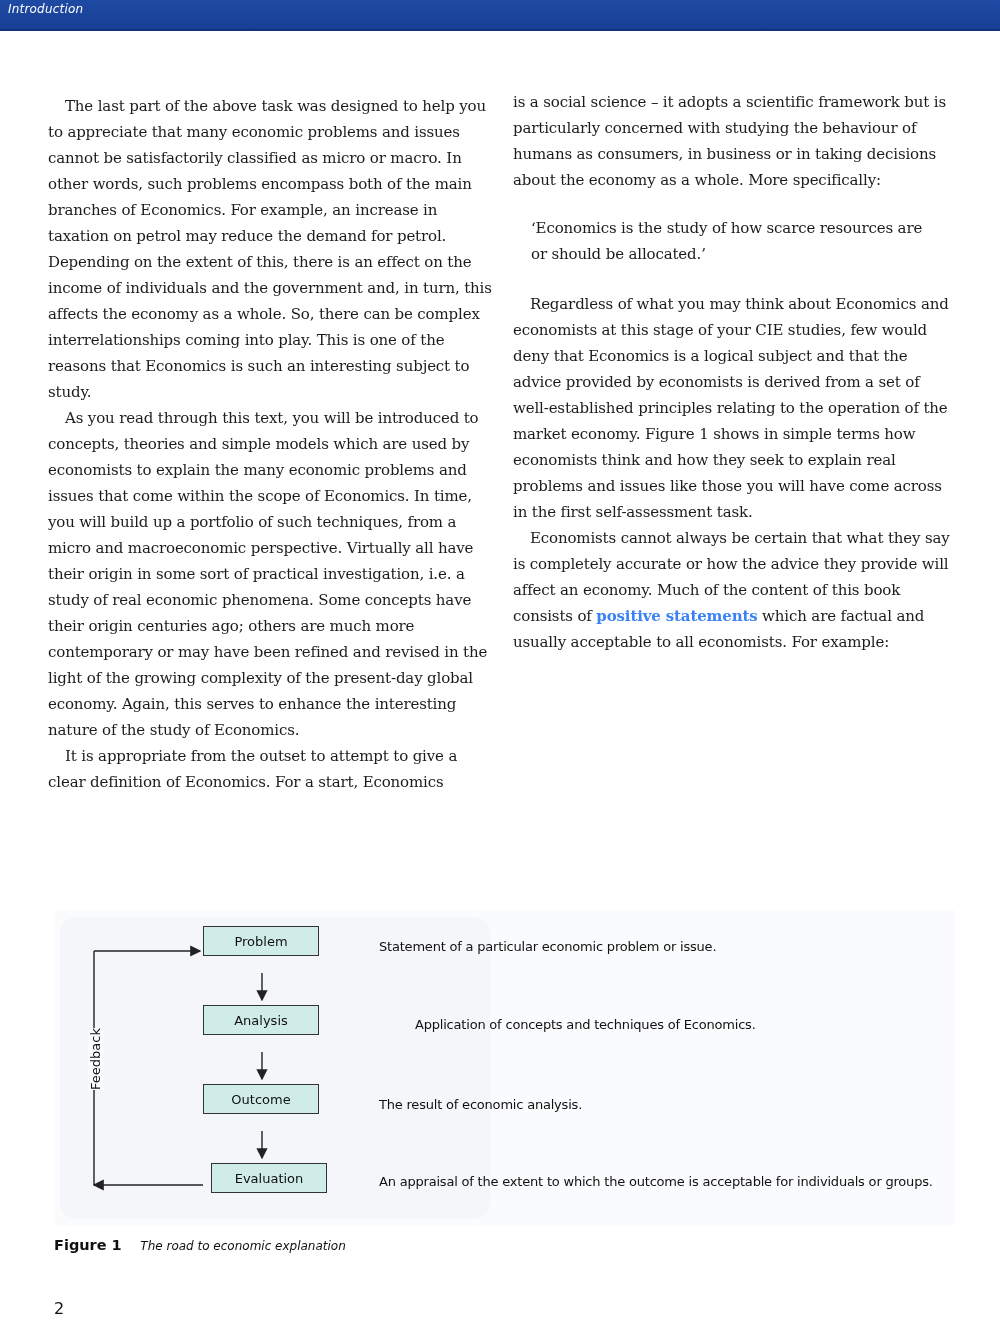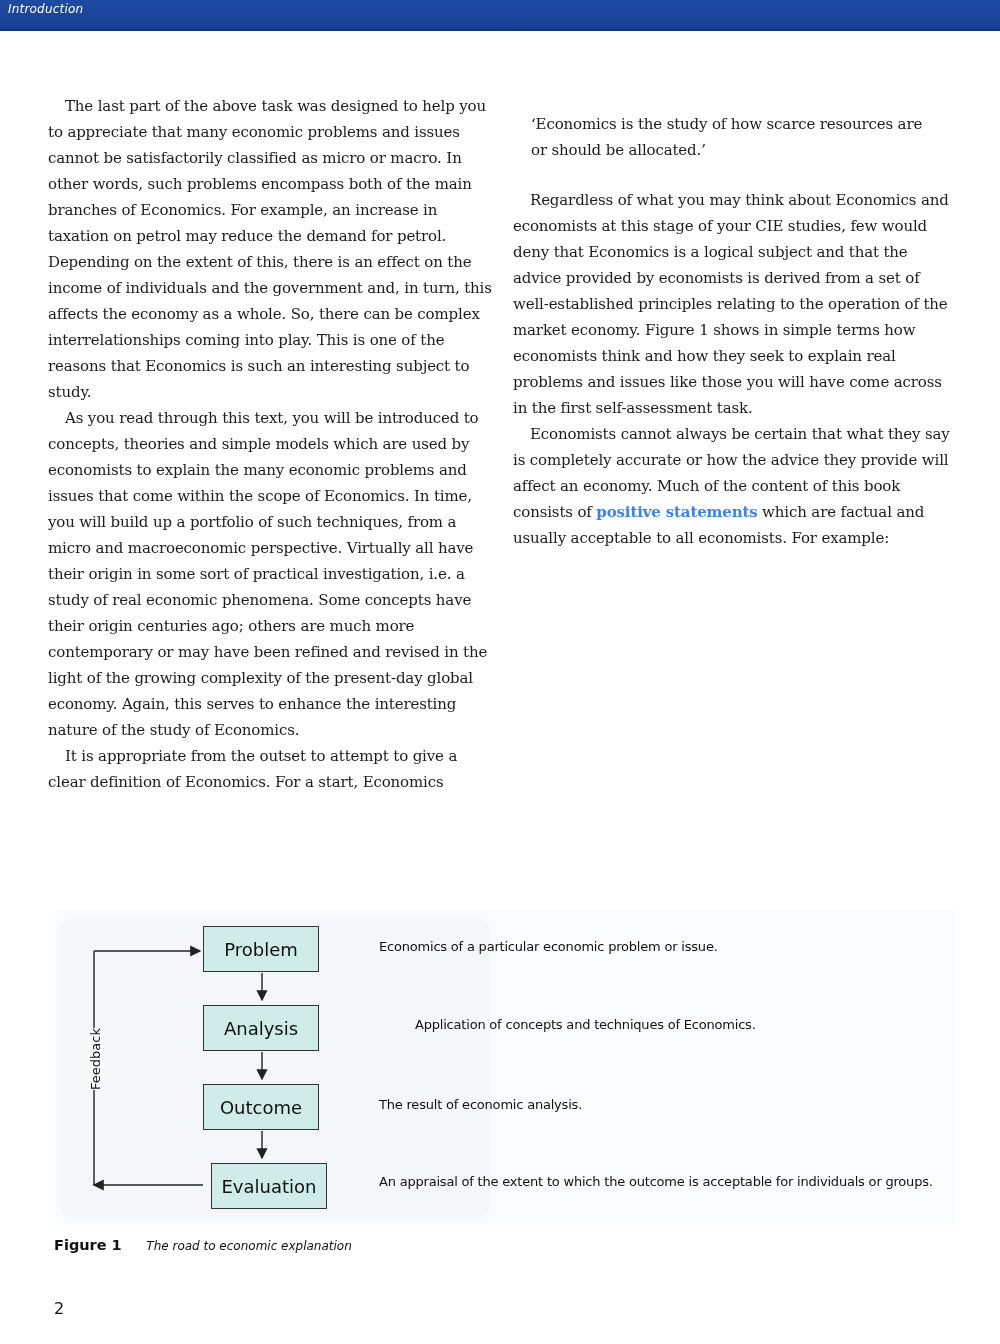--- a/index.html
+++ b/index.html
@@ -30,61 +30,62 @@
   .figure-area {
     position: absolute; left: 55px; top: 910px; width: 900px; height: 315px;
     background: #fafbfd;
   }
   .figure-shade {
     position: absolute; left: 60px; top: 918px; width: 430px; height: 300px;
     background: #f4f6fa; border-radius: 14px;
   }
   .fig-svg { position: absolute; left: 0; top: 0; }
   .box {
-    position: absolute; width: 116px; height: 46px; background: #cfece9;
+    position: absolute; width: 116px; height: 30px; background: #cfece9;
     border: 1.5px solid #333; box-sizing: border-box;
-    font-family: "DejaVu Sans", sans-serif; font-size: 18px; color: #111;
+    font-family: "DejaVu Sans", sans-serif; font-size: 13px; color: #111;
     display: flex; align-items: center; justify-content: center;
   }
   .desc {
     position: absolute; left: 379px;
     font-family: "DejaVu Sans", sans-serif; font-size: 13px; color: #111; white-space: nowrap;
     letter-spacing: -0.2px;
   }
   .feedback-label {
     position: absolute; left: 66px; top: 1052px; width: 60px; height: 16px;
     transform: rotate(-90deg); transform-origin: center center;
     font-family: "DejaVu Sans", sans-serif; font-size: 13px; color: #111; text-align: center;
     background: #fafbfd;
   }
   .caption {
     position: absolute; left: 54px; top: 1237px;
     font-family: "DejaVu Sans", sans-serif; font-size: 14.5px; color: #111;
   }
-  .caption-num { font-weight: bold; margin-right: 20px; }
+  .caption-num { font-weight: bold; margin-right: 14px; }
   .caption-text { font-style: italic; font-size: 12px; }
   .page-number {
     position: absolute; left: 54px; top: 1299px;
     font-family: "DejaVu Sans", sans-serif; font-size: 16px; color: #111;
   }
 </style>
 </head>
 <body>
 
 <div class="header-bar">
   <span class="header-title">Introduction</span>
 </div>
 
 <div class="col col-left">
   <p class="indent">The last part of the above task was designed to help you to appreciate that many economic problems and issues cannot be satisfactorily classified as micro or macro. In other words, such problems encompass both of the main branches of Economics. For example, an increase in taxation on petrol may reduce the demand for petrol. Depending on the extent of this, there is an effect on the income of individuals and the government and, in turn, this affects the economy as a whole. So, there can be complex interrelationships coming into play. This is one of the reasons that Economics is such an interesting subject to study.</p>
   <p class="indent">As you read through this text, you will be introduced to concepts, theories and simple models which are used by economists to explain the many economic problems and issues that come within the scope of Economics. In time, you will build up a portfolio of such techniques, from a micro and macroeconomic perspective. Virtually all have their origin in some sort of practical investigation, i.e. a study of real economic phenomena. Some concepts have their origin centuries ago; others are much more contemporary or may have been refined and revised in the light of the growing complexity of the present-day global economy. Again, this serves to enhance the interesting nature of the study of Economics.</p>
   <p class="indent">It is appropriate from the outset to attempt to give a clear definition of Economics. For a start, Economics</p>
 </div>
 
 <div class="col col-right">
+  <p>is a social science – it adopts a scientific framework but is particularly concerned with studying the behaviour of humans as consumers, in business or in taking decisions about the economy as a whole. More specifically:</p>
   <p class="quote">‘Economics is the study of how scarce resources are or should be allocated.’</p>
   <p class="indent">Regardless of what you may think about Economics and economists at this stage of your CIE studies, few would deny that Economics is a logical subject and that the advice provided by economists is derived from a set of well-established principles relating to the operation of the market economy. Figure 1 shows in simple terms how economists think and how they seek to explain real problems and issues like those you will have come across in the first self-assessment task.</p>
   <p class="indent"><span>Economists cannot always be certain that what they say is completely accurate or how the advice they provide will affect an economy. Much of the content of this book consists of </span><span class="kw">positive statements</span><span> which are factual and usually acceptable to all economists. For example:</span></p>
 </div>
 
 <div class="figure-area"></div>
 <div class="figure-shade"></div>
 
 <svg class="fig-svg" width="1000" height="1344">
   <defs>
@@ -101,21 +102,21 @@
   <line x1="94" y1="951" x2="200" y2="951" stroke="#222" stroke-width="1.4" marker-end="url(#ah)"></line>
 </svg>
 
 <div class="feedback-label">Feedback</div>
 
 <div class="box" style="left:203px; top:926px;">Problem</div>
 <div class="box" style="left:203px; top:1005px;">Analysis</div>
 <div class="box" style="left:203px; top:1084px;">Outcome</div>
 <div class="box" style="left:203px; top:1163px;margin-left:8px;">Evaluation</div>
 
-<div class="desc" style="top:939px;">Economics of a particular economic problem or issue.</div>
+<div class="desc" style="top:939px;">Statement of a particular economic problem or issue.</div>
 <div class="desc" style="top:1017px;margin-left:36px;">Application of concepts and techniques of Economics.</div>
 <div class="desc" style="top:1097px;">The result of economic analysis.</div>
 <div class="desc" style="top:1174px;">An appraisal of the extent to which the outcome is acceptable for individuals or groups.</div>
 
 <div class="caption">
   <span class="caption-num">Figure 1</span>
   <span class="caption-text">The road to economic explanation</span>
 </div>
 
 <div class="page-number">2</div>

